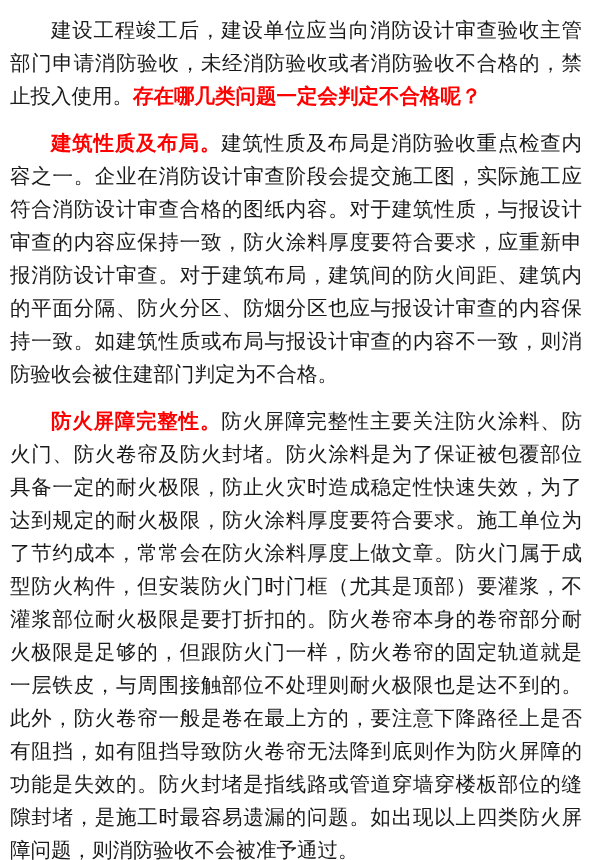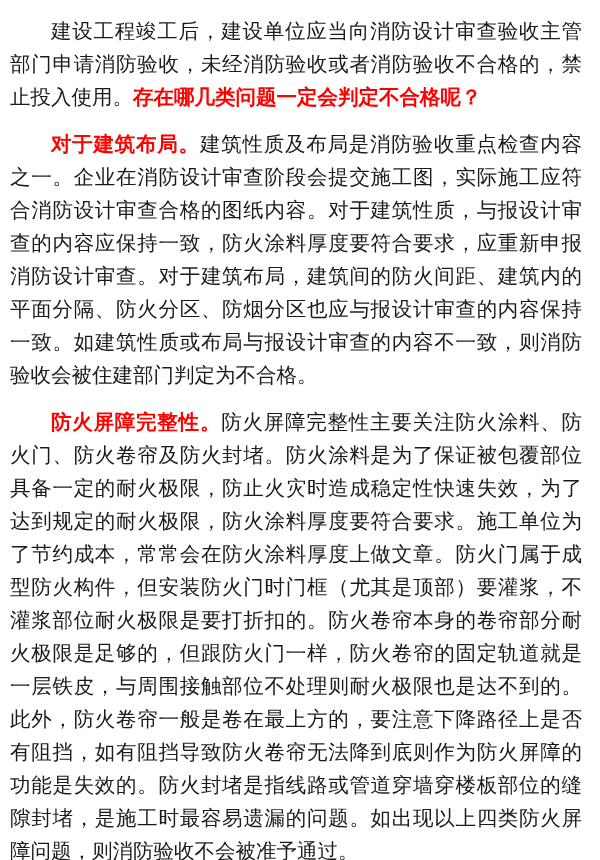--- a/index.html
+++ b/index.html
@@ -17,30 +17,31 @@
     padding: 14px 10px 0 10px;
     font-size: 20.5px;
     line-height: 33px;
     color: var(--text-color, #1a1a1a);
     text-align: justify;
     letter-spacing: 0;
   }
   .article p {
     margin: 0 8px 14px 0;
     text-indent: 2em;
+    font-family: Liberation Serif, serif;
   }
   .red-bold {
     color: var(--accent-red, #ff0000);
     font-weight: 700;
   }
 </style>
 </head>
 <body>
 
 <main class="article">
 
   <p><span>建设工程竣工后，建设单位应当向消防设计审查验收主管部门申请消防验收，未经消防验收或者消防验收不合格的，禁止投入使用。</span><span class="red-bold">存在哪几类问题一定会判定不合格呢？</span></p>
 
-  <p><span class="red-bold">对于建筑布局。</span><span>建筑性质及布局是消防验收重点检查内容之一。企业在消防设计审查阶段会提交施工图，实际施工应符合消防设计审查合格的图纸内容。对于建筑性质，与报设计审查的内容应保持一致，防火涂料厚度要符合要求，应重新申报消防设计审查。对于建筑布局，建筑间的防火间距、建筑内的平面分隔、防火分区、防烟分区也应与报设计审查的内容保持一致。如建筑性质或布局与报设计审查的内容不一致，则消防验收会被住建部门判定为不合格。</span></p>
+  <p><span class="red-bold">建筑性质及布局。</span><span>建筑性质及布局是消防验收重点检查内容之一。企业在消防设计审查阶段会提交施工图，实际施工应符合消防设计审查合格的图纸内容。对于建筑性质，与报设计审查的内容应保持一致，防火涂料厚度要符合要求，应重新申报消防设计审查。对于建筑布局，建筑间的防火间距、建筑内的平面分隔、防火分区、防烟分区也应与报设计审查的内容保持一致。如建筑性质或布局与报设计审查的内容不一致，则消防验收会被住建部门判定为不合格。</span></p>
 
   <p><span class="red-bold">防火屏障完整性。</span><span>防火屏障完整性主要关注防火涂料、防火门、防火卷帘及防火封堵。防火涂料是为了保证被包覆部位具备一定的耐火极限，防止火灾时造成稳定性快速失效，为了达到规定的耐火极限，防火涂料厚度要符合要求。施工单位为了节约成本，常常会在防火涂料厚度上做文章。防火门属于成型防火构件，但安装防火门时门框（尤其是顶部）要灌浆，不灌浆部位耐火极限是要打折扣的。防火卷帘本身的卷帘部分耐火极限是足够的，但跟防火门一样，防火卷帘的固定轨道就是一层铁皮，与周围接触部位不处理则耐火极限也是达不到的。此外，防火卷帘一般是卷在最上方的，要注意下降路径上是否有阻挡，如有阻挡导致防火卷帘无法降到底则作为防火屏障的功能是失效的。防火封堵是指线路或管道穿墙穿楼板部位的缝隙封堵，是施工时最容易遗漏的问题。如出现以上四类防火屏障问题，则消防验收不会被准予通过。</span></p>
 
 </main>
 
 </body></html>

